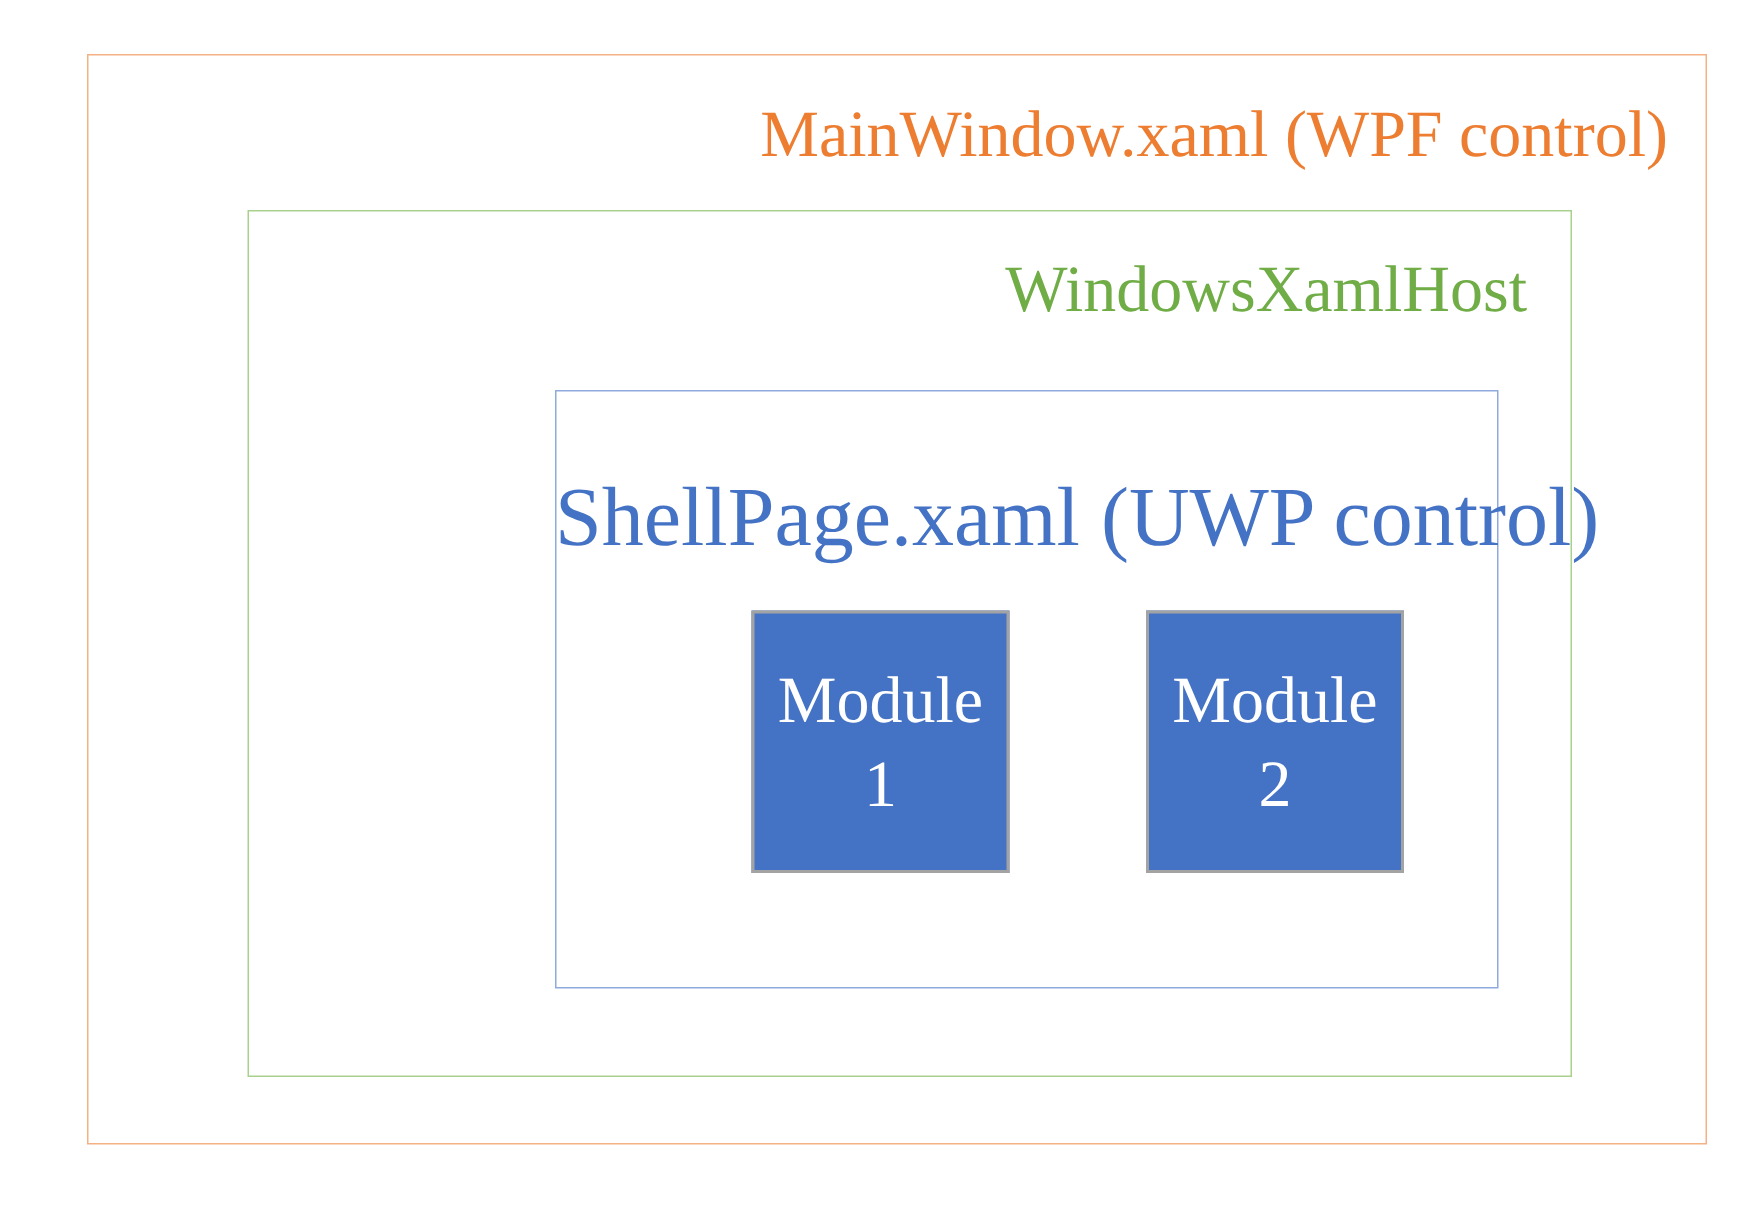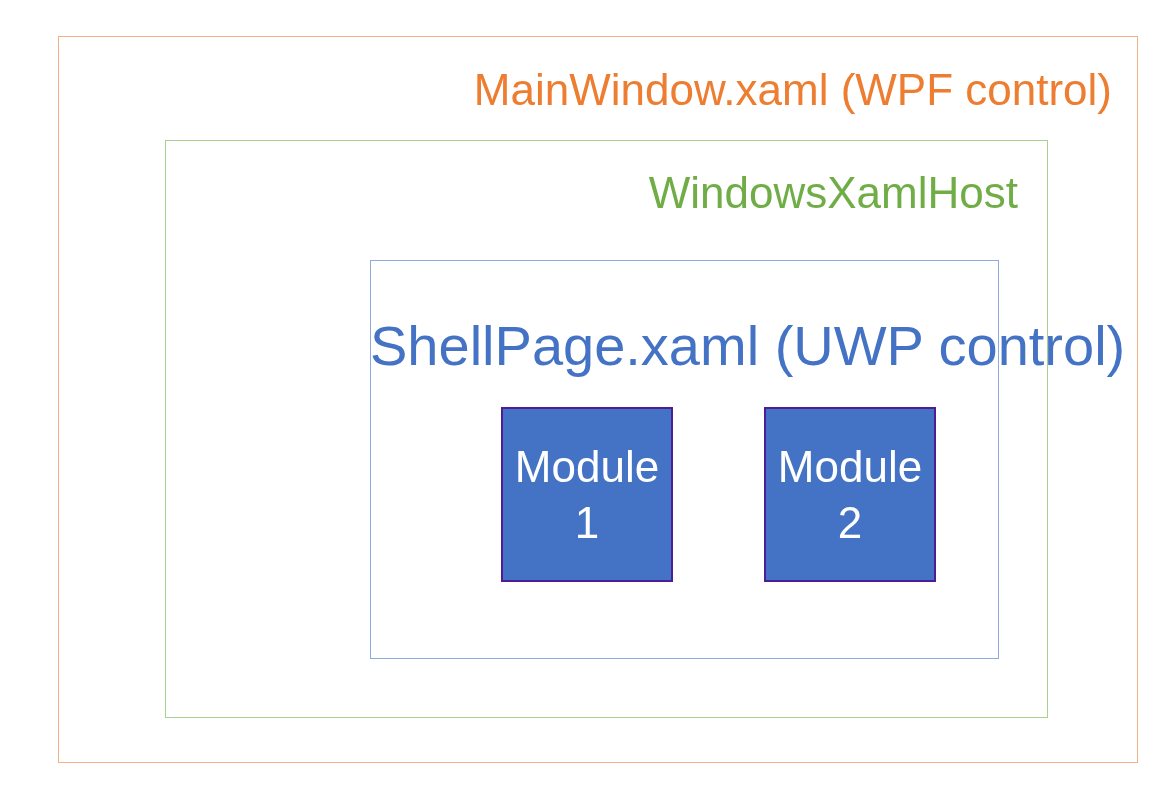--- a/index.html
+++ b/index.html
@@ -5,21 +5,21 @@
   html, body {
     margin: 0;
     padding: 0;
     background: #ffffff;
   }
   .canvas {
     position: relative;
     width: 1166px;
     height: 780px;
     background: #ffffff;
-    font-family: Liberation Sans, sans-serif;
+    font-family: Liberation Serif, serif;
     overflow: hidden;
   }
   .box {
     position: absolute;
     background: transparent;
     box-sizing: border-box;
   }
   .box-mainwindow {
     left: 58px;
     top: 36px;
@@ -74,21 +74,21 @@
     line-height: 1.2;
     color: #4472C4;
     white-space: nowrap;
   }
   .module {
     position: absolute;
     top: 407px;
     width: 172px;
     height: 175px;
     background: #4472C4;
-    border: 2px solid #4c1d95;
+    border: 2px solid #a3a3a3;
     box-sizing: border-box;
     display: flex;
     align-items: center;
     justify-content: center;
     text-align: center;
     color: #ffffff;
     font-size: 44px;
     line-height: 1.27;
   }
   .module-1 { left: 501px; }

